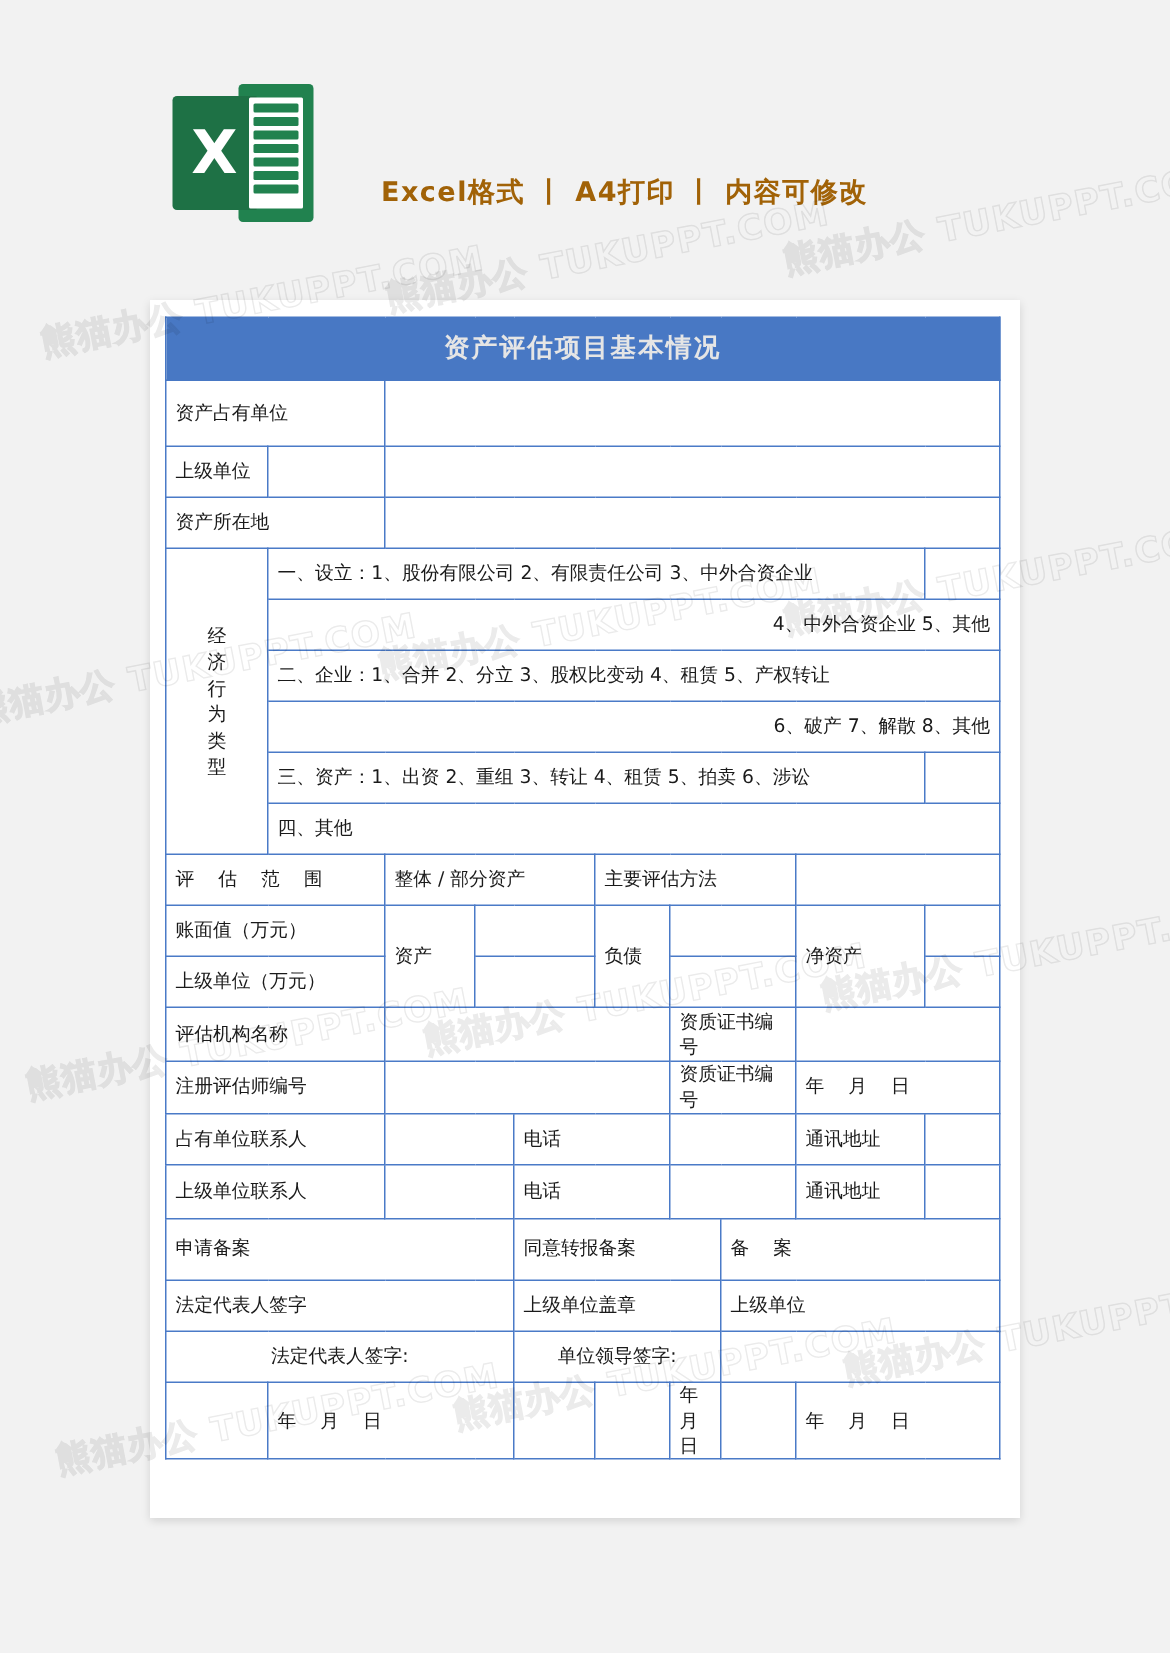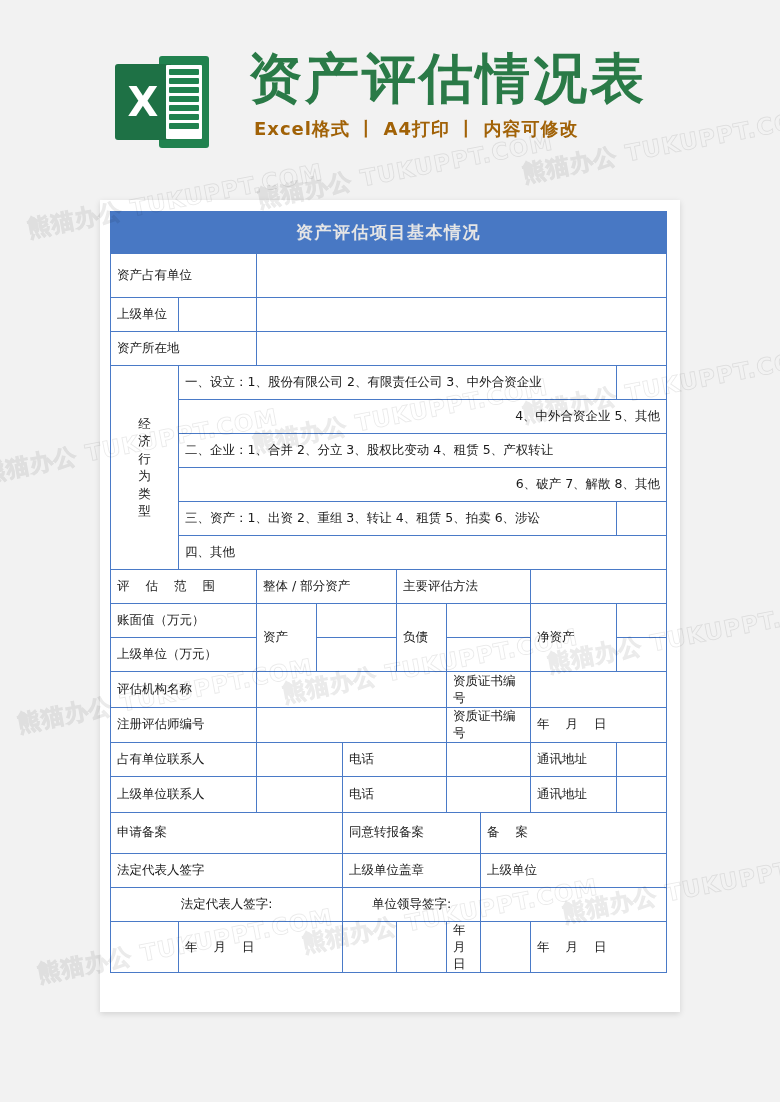--- a/index.html
+++ b/index.html
@@ -144,21 +144,20 @@
       <div class="xls-grid">
           <i></i>
           <i></i>
           <i></i>
           <i></i>
           <i></i>
           <i></i>
           <i></i>
         </div>
     </div>
-    <div id="banner-title">资产评估情况表</div>
     <div id="banner-sub">Excel格式 丨 A4打印 丨 内容可修改</div>
   </div>
 
   <div id="sheet">
     <table id="form">
       <colgroup>
         <col style="width:68px">
           <col style="width:78px">
           <col style="width:60px">
         <col style="width:26px">

